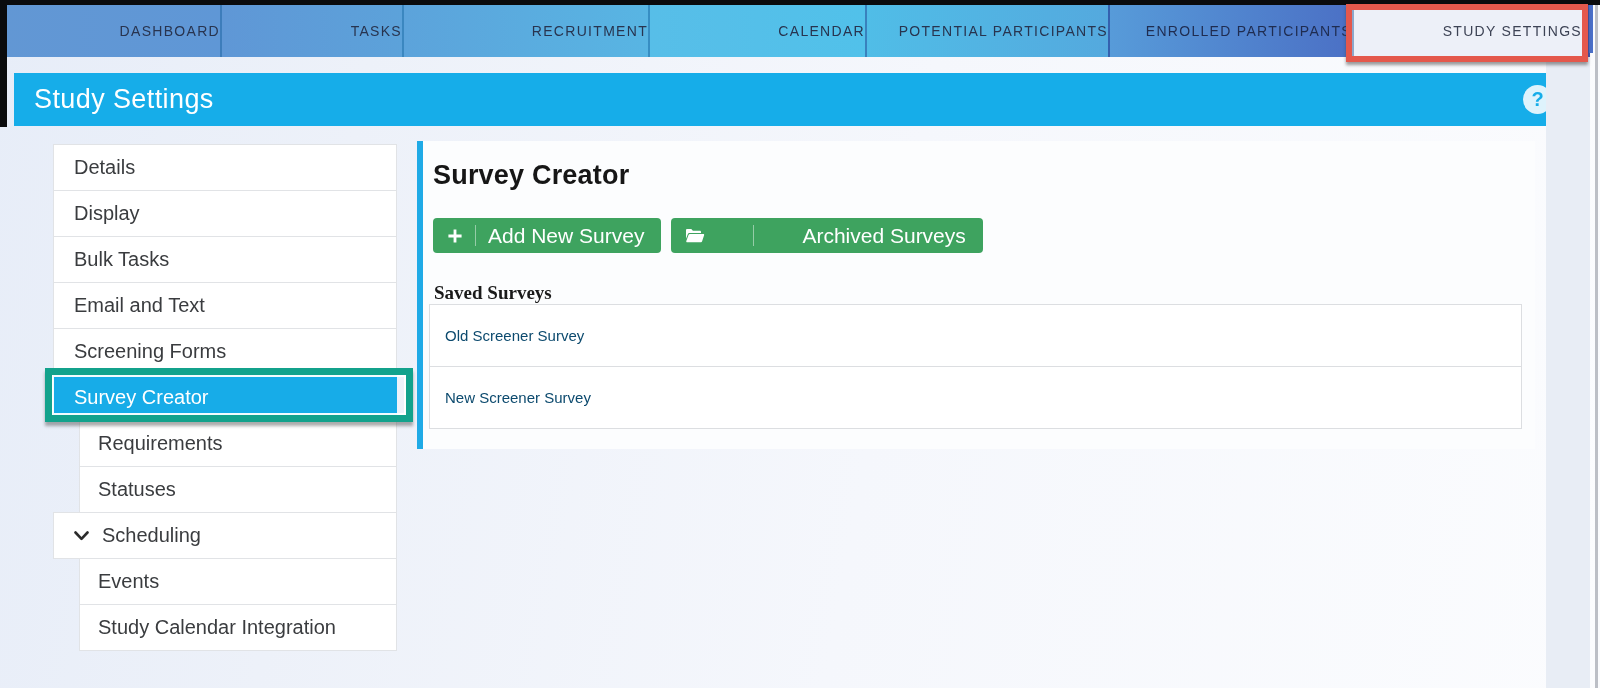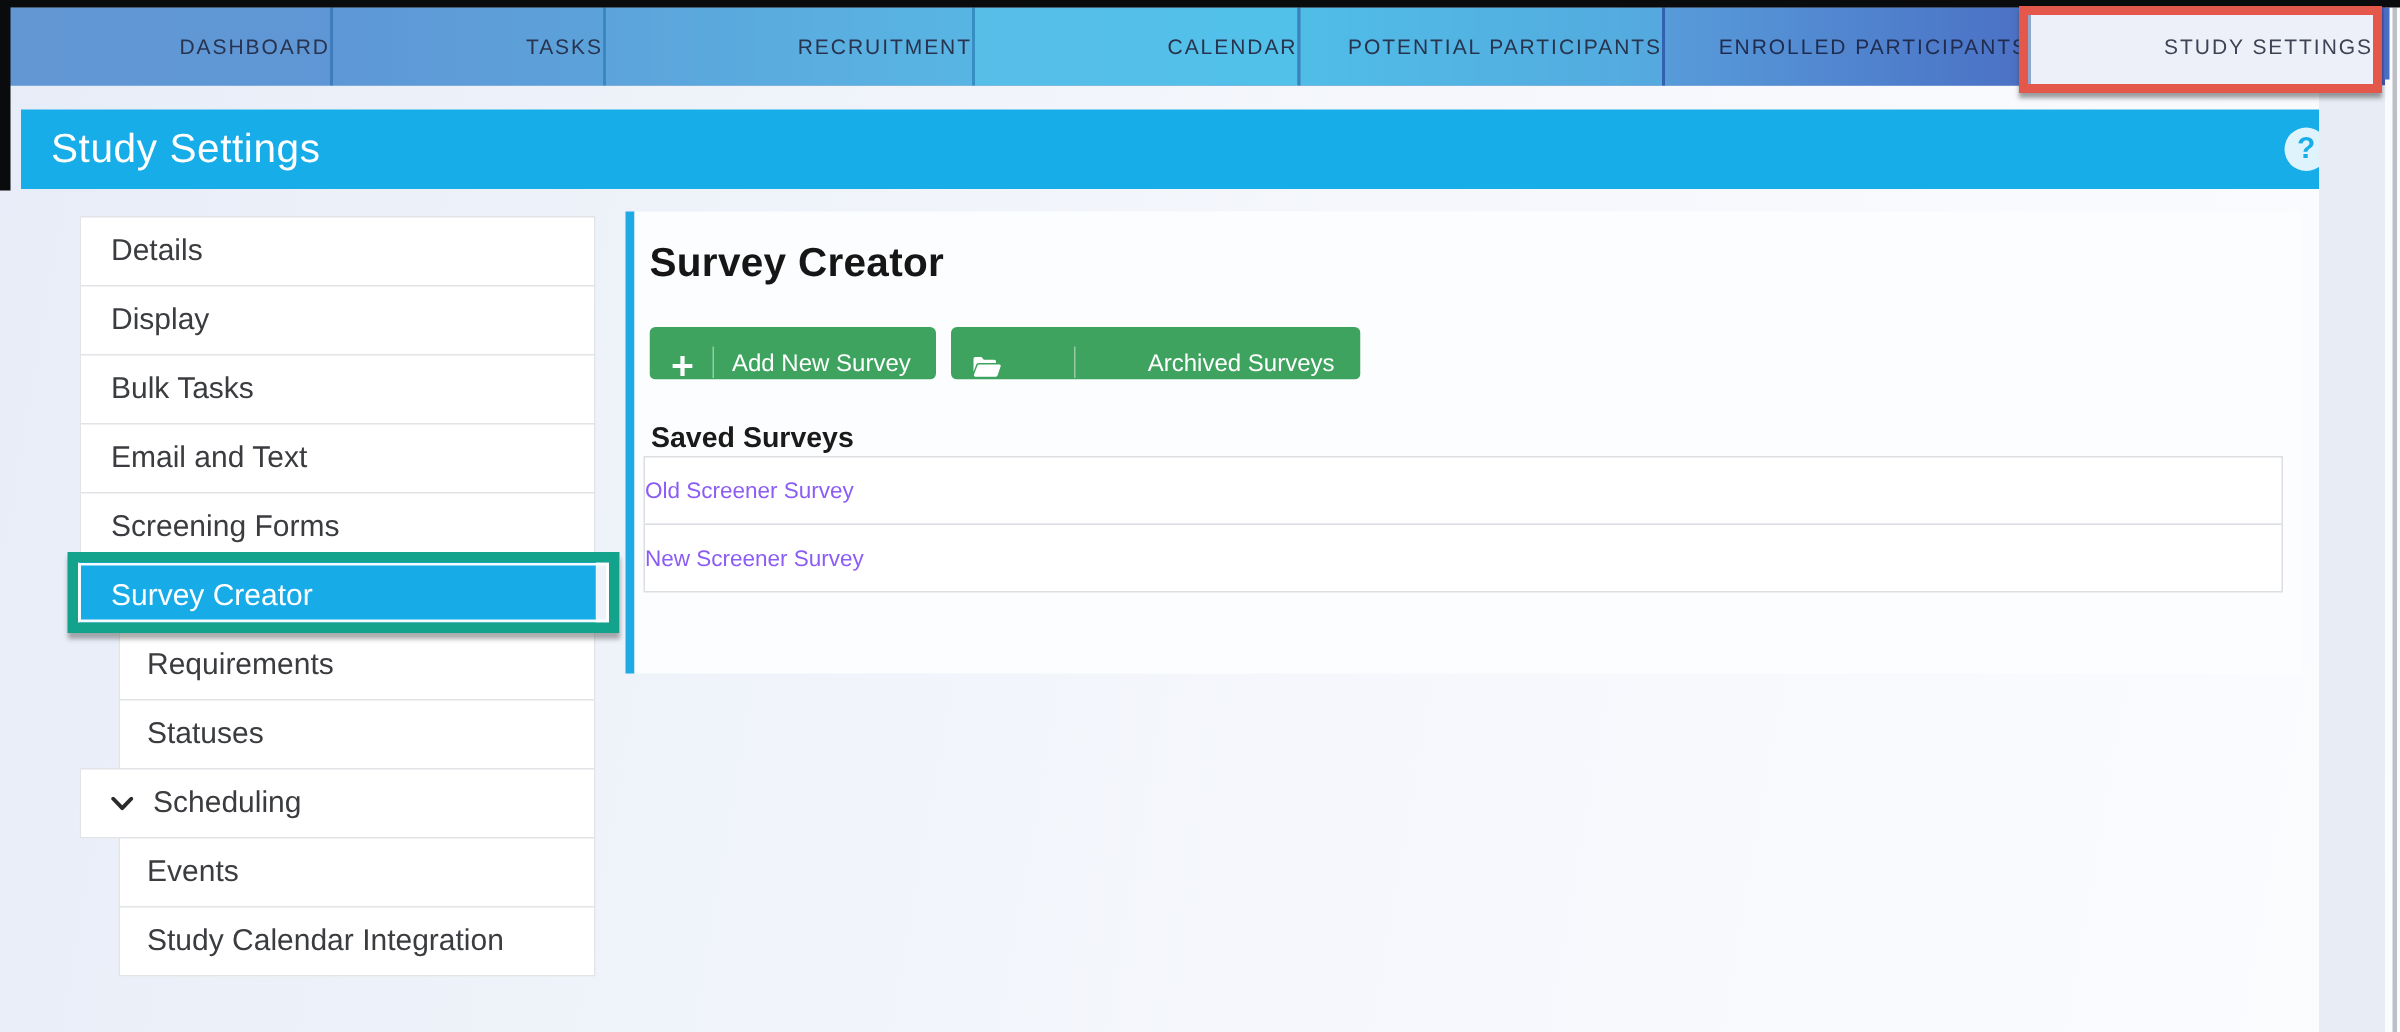--- a/index.html
+++ b/index.html
@@ -52,30 +52,30 @@
   .teal-annotation{position:absolute;left:45px;top:368px;width:354px;height:40px;
        border:7px solid #13a28c;box-shadow:0 4px 3px rgba(70,70,70,0.45),
        inset 0 0 0 2px rgba(255,255,255,0.95);z-index:25;}
 
   
   .accent-bar{position:absolute;left:417px;top:141px;width:6px;height:308px;background:#1faae6;}
   .panel{position:absolute;left:423px;top:141px;width:1112px;height:308px;background:#fcfdfe;}
   .main-title{position:absolute;left:433px;top:160px;font-size:27px;font-weight:bold;
        color:#161616;letter-spacing:0.2px;}
   .btn-row{position:absolute;left:433px;top:218px;display:flex;gap:10px;}
-  .green-btn{height:35px;background:#3ea35f;border-radius:4px;color:#ffffff;font-size:16px;
-       display:flex;align-items:flex-end;padding:0 16px 0 13px;border:1px solid #38945600;
+  .green-btn{height:35px;background:#3ea35f;border-radius:4px;color:#ffffff;font-size:21px;
+       display:flex;align-items:center;padding:0 16px 0 13px;border:1px solid #38945600;
        box-sizing:border-box;cursor:pointer;}
   .btn-icon{display:flex;align-items:center;}
   .btn-div{width:1px;height:21px;background:rgba(255,255,255,0.45);margin:0 12px;}
   .saved-heading{position:absolute;left:430px;top:278px;font-size:19px;font-weight:bold;color:#1a1a1a;}
   .survey-list{position:absolute;left:429px;top:304px;width:1093px;}
-  .survey-row{box-sizing:border-box;height:46px;background:#ffffff;border:1px solid #dcdee1;
-       margin-top:-1px;display:flex;align-items:center;font-size:15px;
-       color:#8b5cf6;cursor:pointer;}
+  .survey-row{box-sizing:border-box;height:63px;background:#ffffff;border:1px solid #dcdee1;
+       margin-top:-1px;display:flex;align-items:center;padding-left:15px;font-size:15px;
+       color:#0c4a6e;cursor:pointer;}
   .survey-row:first-child{margin-top:0;}
 
   
   .right-gutter{position:absolute;left:1546px;top:57px;width:44px;height:631px;background:#e8edf5;}
   .scroll-line{position:absolute;left:1595px;top:5px;width:3px;height:683px;background:#bcbfc6;}
   .scroll-thumb{position:absolute;left:1589px;top:5px;width:4px;height:48px;background:#4a6fc8;}
 </style>
 </head>
 <body>
 
@@ -173,21 +173,21 @@
       <span class="btn-icon">
         <svg width="20" height="15" viewBox="0 0 20 15">
           <path d="M1 2.2C1 1.5 1.5 1 2.2 1h4.1l1.6 1.8h6.9c.7 0 1.2.5 1.2 1.2v1H4.6c-.8 0-1.5.5-1.8 1.2L1 10.8z" fill="#ffffff"></path>
           <path d="M4.9 6h13.3c.8 0 1.1.6.9 1.2l-2 6c-.2.6-.8 1-1.4 1H2.3c-.8 0-1.2-.6-1-1.3l2.2-5.9c.2-.6.8-1 1.4-1z" fill="#ffffff"></path>
         </svg>
       </span>
       <span class="btn-div"></span>
       <span>Archived Surveys</span>
     </button>
   </div>
-<h2 class="saved-heading" style="margin:4px;">Saved Surveys</h2>
+<h2 class="saved-heading" style="margin:4px;font-family:Liberation Serif, serif;">Saved Surveys</h2>
 <div class="survey-list">
     <div class="survey-row">
       <span>Old Screener Survey</span>
     </div>
     <div class="survey-row">
       <span>New Screener Survey</span>
     </div>
   </div>
 
 <div class="right-gutter"></div>

